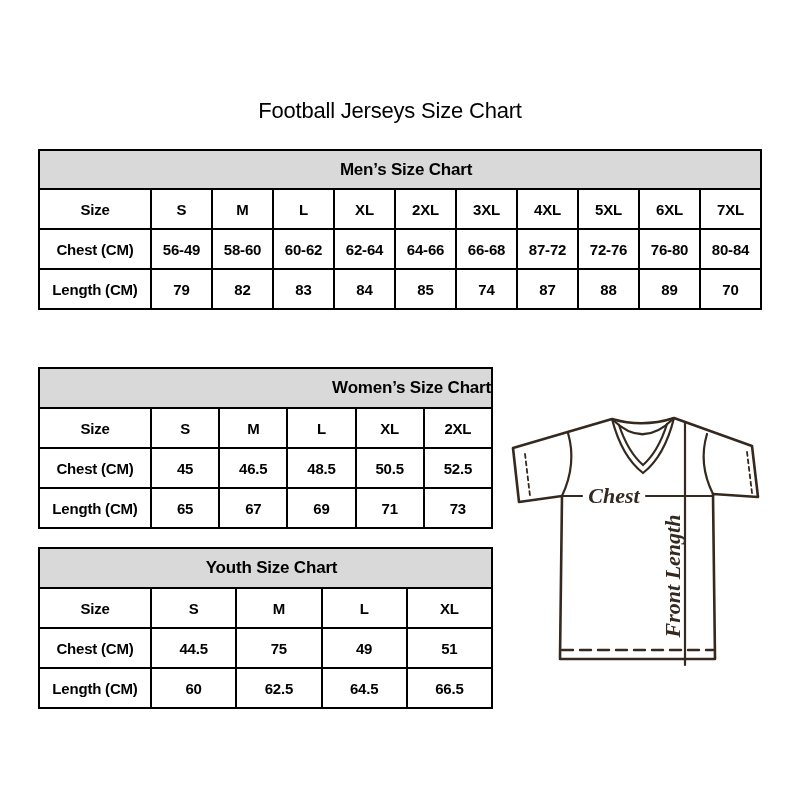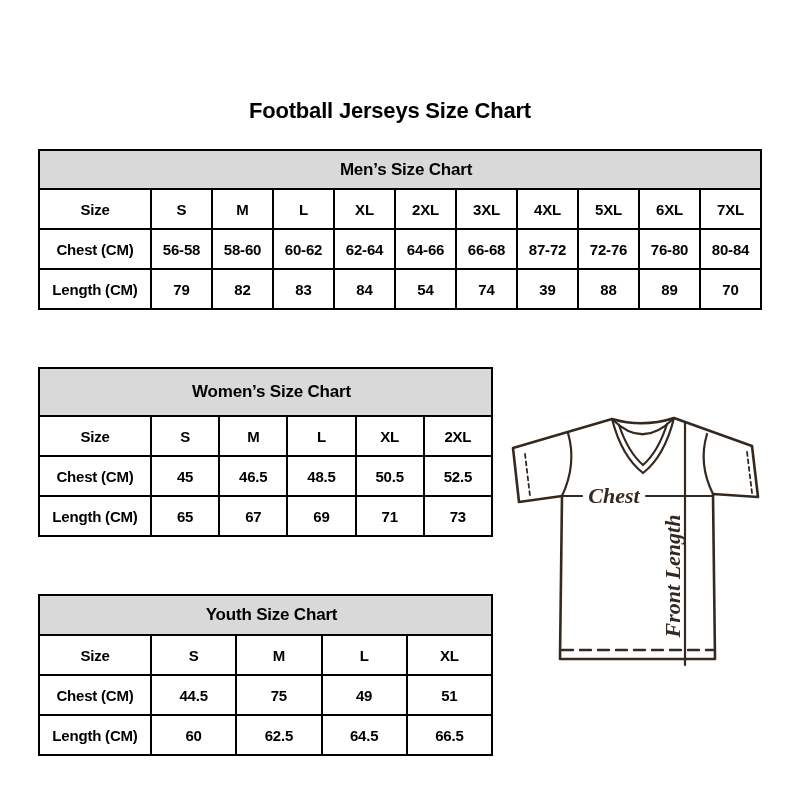--- a/index.html
+++ b/index.html
@@ -9,21 +9,21 @@
     font-family:"Liberation Sans","DejaVu Sans",sans-serif;
     color:#000;
     position:relative;
     overflow:hidden;
   }
   .page-title {
     position:absolute;
     top:98px; left:0; width:780px;
     text-align:center;
     font-size:22px;
-    font-weight:bold;
+    font-weight:normal;
     letter-spacing:-0.2px;
     color:#000;
   }
   table.size-table {
     position:absolute;
     border-collapse:collapse;
     table-layout:fixed;
     background:#fff;
   }
   table.size-table th, table.size-table td {
@@ -41,22 +41,22 @@
   table.size-table th.tbl-header {
     background:#d9d9d9;
     font-size:17px;
     height:39px;
     padding-left:12px;
   }
   table.men { left:38px; top:149px; width:724px; }
   table.men td { height:40px; }
   table.women { left:38px; top:367px; width:455px; }
   table.women td { height:40px; }
-  table.women th.tbl-header { height:48px; }
-  table.youth { left:38px; top:547px; width:455px;margin-top:47px; }
+  table.women th.tbl-header { height:40px;text-align:right; }
+  table.youth { left:38px; top:547px; width:455px; }
   table.youth td { height:40px; }
   table.youth th.tbl-header { height:40px; }
   .jersey-wrap {
     position:absolute;
     left:500px; top:403px;
     width:280px; height:285px;text-decoration:underline;
   }
 </style>
 </head>
 <body>
@@ -91,40 +91,40 @@
         <td>XL</td>
         <td>2XL</td>
         <td>3XL</td>
         <td>4XL</td>
         <td>5XL</td>
         <td>6XL</td>
         <td>7XL</td>
       </tr>
       <tr>
         <td>Chest (CM)</td>
-        <td>56-58</td>
+        <td>56-49</td>
         <td>58-60</td>
         <td>60-62</td>
         <td>62-64</td>
         <td>64-66</td>
         <td>66-68</td>
         <td>87-72</td>
         <td>72-76</td>
         <td>76-80</td>
         <td>80-84</td>
       </tr>
       <tr>
         <td>Length (CM)</td>
         <td>79</td>
         <td>82</td>
         <td>83</td>
         <td>84</td>
-        <td>54</td>
+        <td>85</td>
         <td>74</td>
-        <td>39</td>
+        <td>87</td>
         <td>88</td>
         <td>89</td>
         <td>70</td>
       </tr>
     </tbody>
 </table>
 
 <table class="size-table women">
     <colgroup>
       <col style="width: 112px;">

